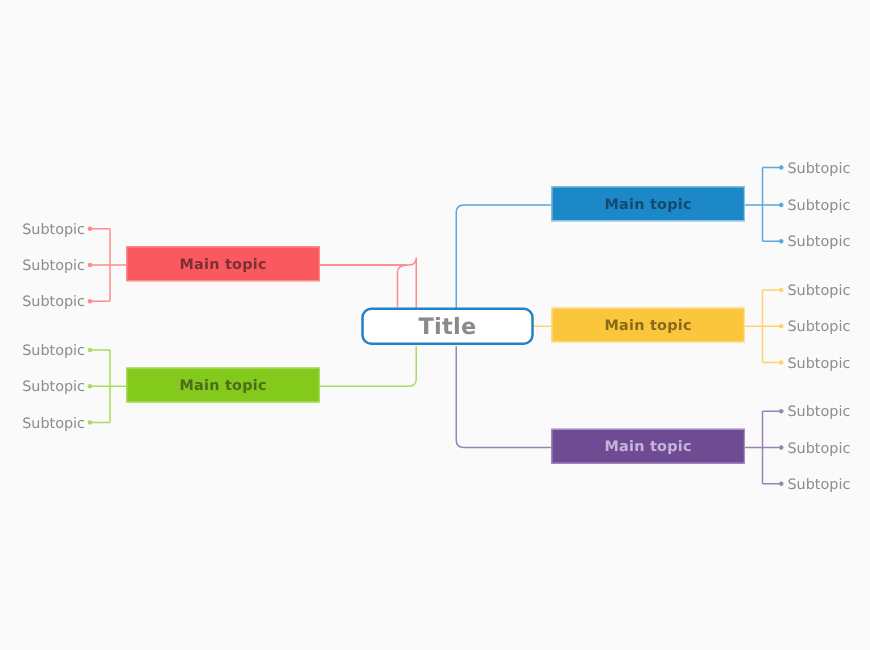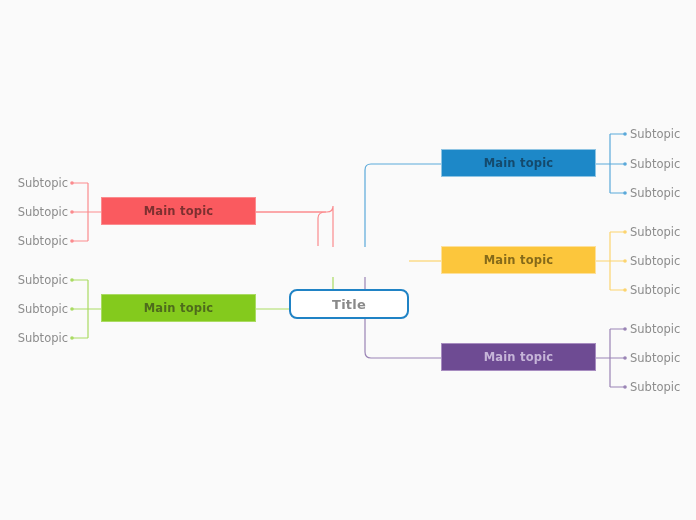--- a/index.html
+++ b/index.html
@@ -26,30 +26,29 @@
   .node {
     position: absolute;
     box-sizing: border-box;
     display: flex;
     align-items: center;
     justify-content: center;
     font-weight: bold;
     letter-spacing: 0.2px;
   }
   .node-title {
-    width: 120px;
+    width: 138px;
     height: 30px;
     left: 289px;
     top: 246px;
     background: #ffffff;
     border: 2px solid #2083c5;
     border-radius: 8px;
     color: #8a8a8a;
-    font-size: 13px;
-    margin-top: 43px;
+    font-size: 18px;
   }
   .node-main {
     width: 155px;
     height: 28px;
     font-size: 11.5px;
   }
   .m-red {
     left: 101px;
     top: 197px;
     background: #fa5a5f;

